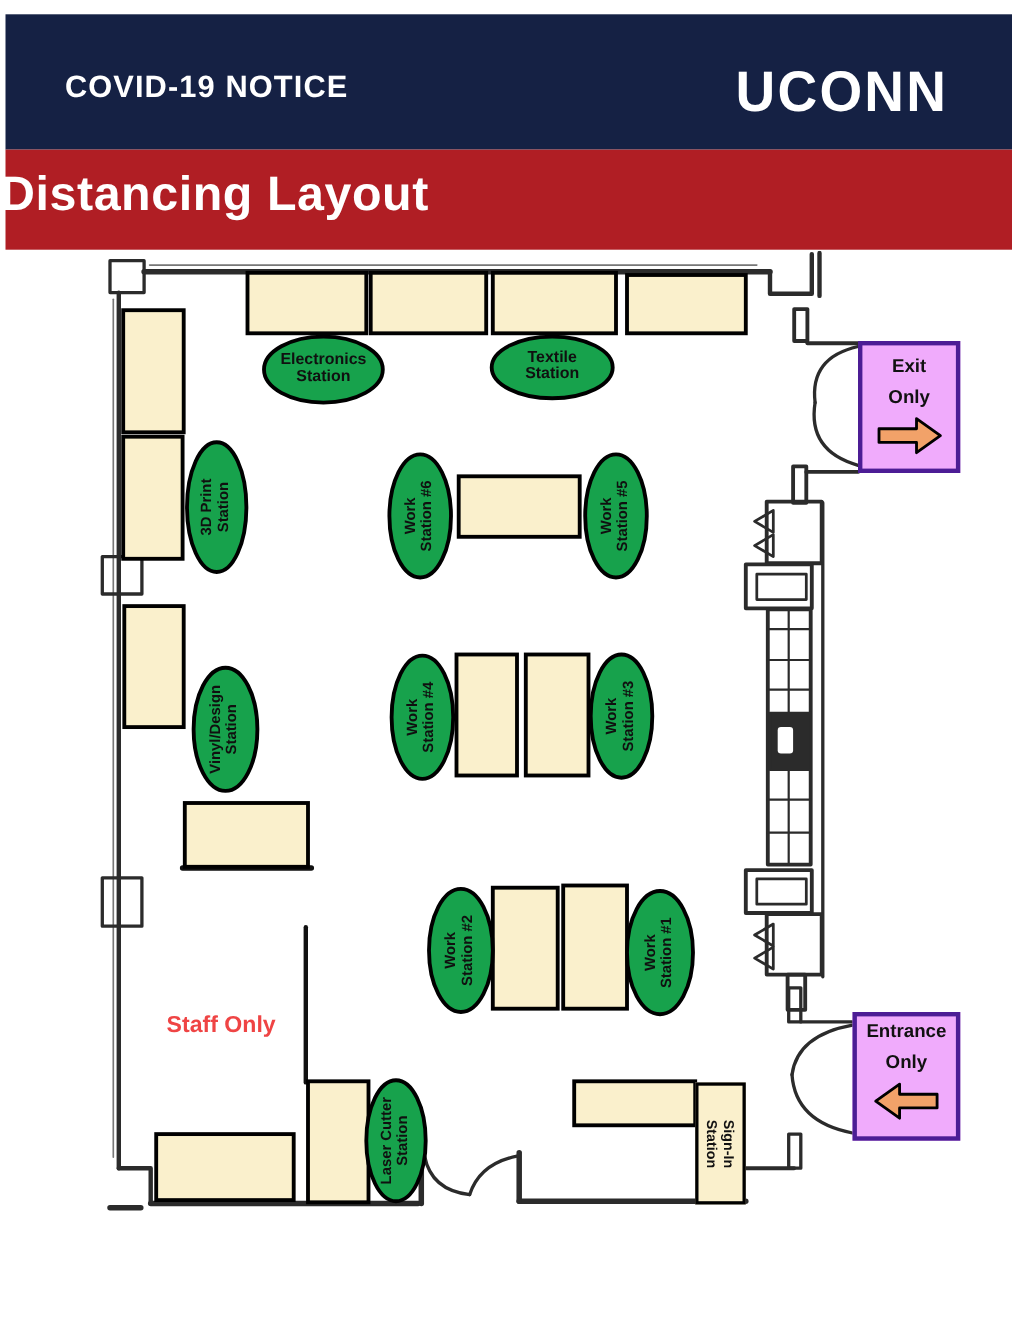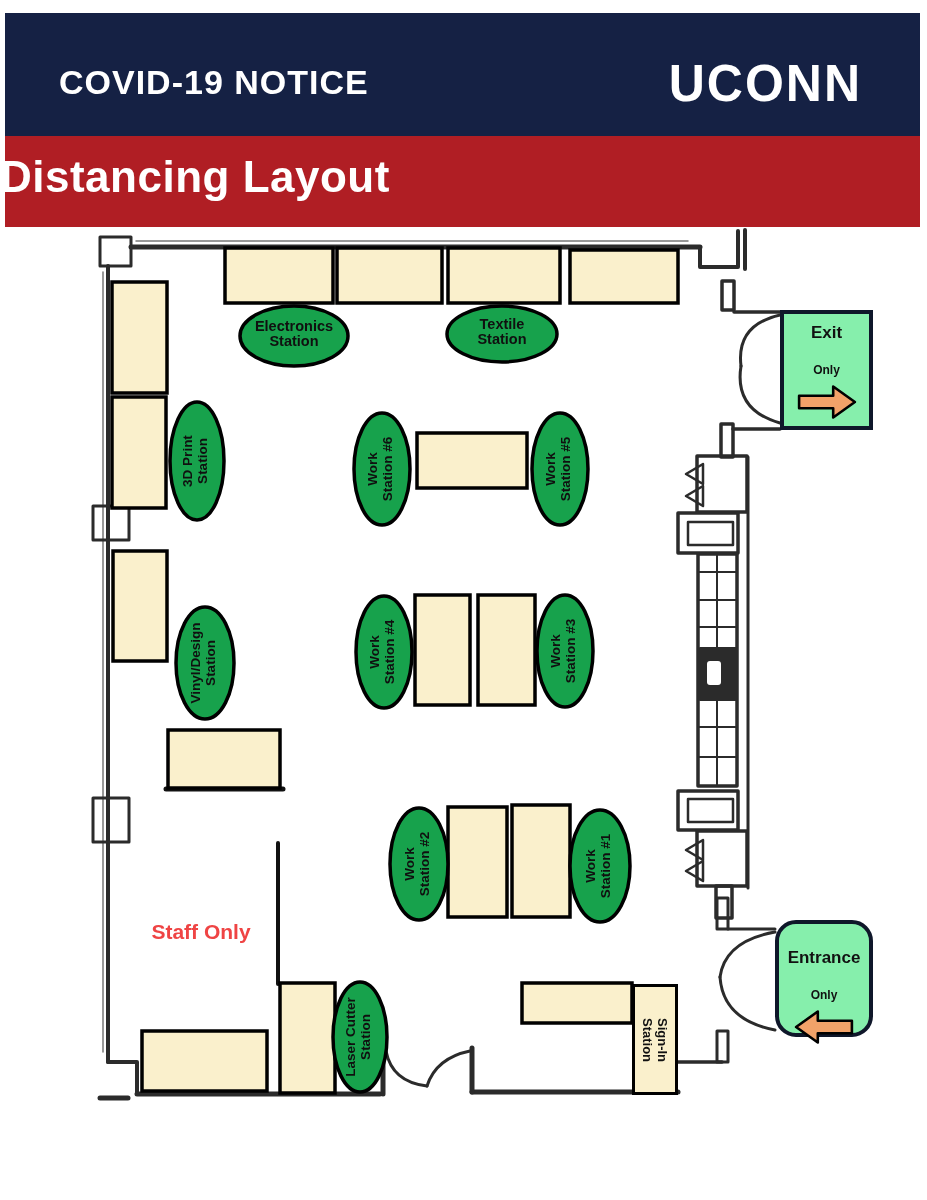--- a/index.html
+++ b/index.html
@@ -4,21 +4,21 @@
 <style>
   html,body { margin:0; padding:0; background:#ffffff; }
   .canvas {
     position:relative; width:927px; height:1200px; background:#ffffff;
     font-family:"Liberation Sans", sans-serif; overflow:hidden;
   }
   
   .navy-bar { position:absolute; left:5px; top:13px; width:915px; height:123px; background:#152144; }
   .covid-title {
     position:absolute; left:54px; top:50px; color:#ffffff;
-    font-size:34px; font-weight:800; letter-spacing:1px;
+    font-size:28px; font-weight:800; letter-spacing:1px;
   }
   .uconn-logo {
     position:absolute; right:58px; top:40px; color:#ffffff;
     font-size:50px; font-weight:800; letter-spacing:2px;
     transform:scaleY(1.04); transform-origin:top right;
   }
   .red-bar { position:absolute; left:5px; top:136px; width:915px; height:91px; background:#B01E24; }
   .banner-title {
     position:absolute; left:0; top:152px; width:927px; text-align:left;
     color:#ffffff; font-size:44px; font-weight:700; letter-spacing:0.5px;
@@ -27,27 +27,27 @@
   svg.plan { position:absolute; left:0; top:228px; }
   svg.plan text {
     font-family:"Liberation Sans", sans-serif; font-weight:bold; fill:#101010;
   }
   .staff-label {
     position:absolute; left:136px; top:920px; width:130px; text-align:center;
     font-size:21px; font-weight:bold; color:#ef4444;
   }
   
   .sign-box {
-    position:absolute; box-sizing:border-box; border:4px solid #0f172a;
-    background:#86efac; text-align:center; color:#111;
+    position:absolute; box-sizing:border-box; border:4px solid #4c1d95;
+    background:#f0abfc; text-align:center; color:#111;
   }
   .sign-exit { left:780px; top:310px; width:93px; height:120px; padding-top:9px; }
-  .sign-entrance { left:775px; top:920px; width:98px; height:117px; padding-top:24px;border-radius:21px; }
+  .sign-entrance { left:775px; top:920px; width:98px; height:117px; padding-top:4px; }
   .sign-line1 { font-size:17px; font-weight:bold; }
-  .sign-line2 { font-size:12px; font-weight:bold; margin-top:20px; }
+  .sign-line2 { font-size:17px; font-weight:bold; margin-top:8px; }
   .sign-arrow { margin-top:6px; }
   
   .signin-box {
     position:absolute; left:632px; top:984px; width:46px; height:111px;
     box-sizing:border-box; background:#FAF0CC; border:3px solid #000;
   }
   .signin-text {
     position:absolute; left:50%; top:50%; width:104px;
     transform:translate(-50%,-50%) rotate(90deg);
     text-align:center; font-size:13px; font-weight:bold; color:#111; line-height:15px;

